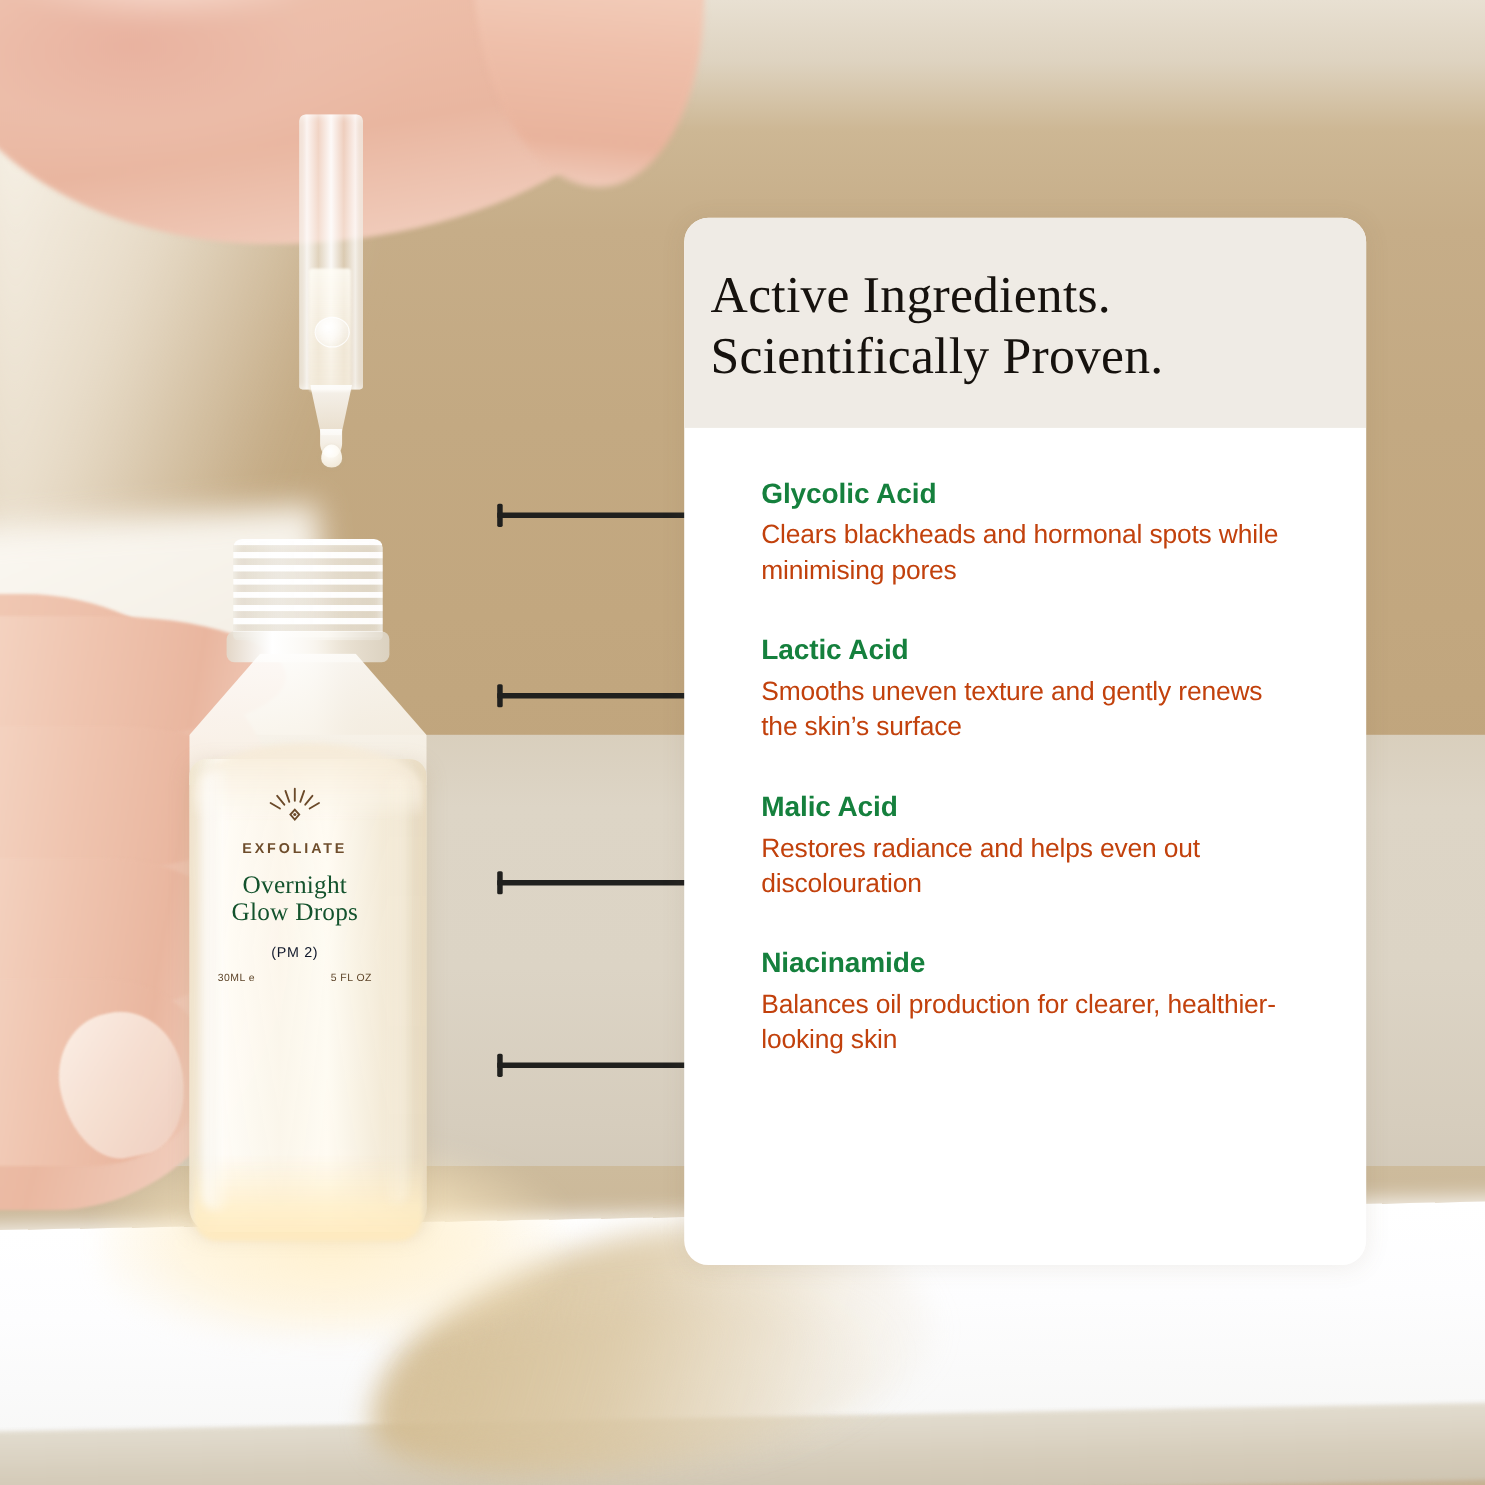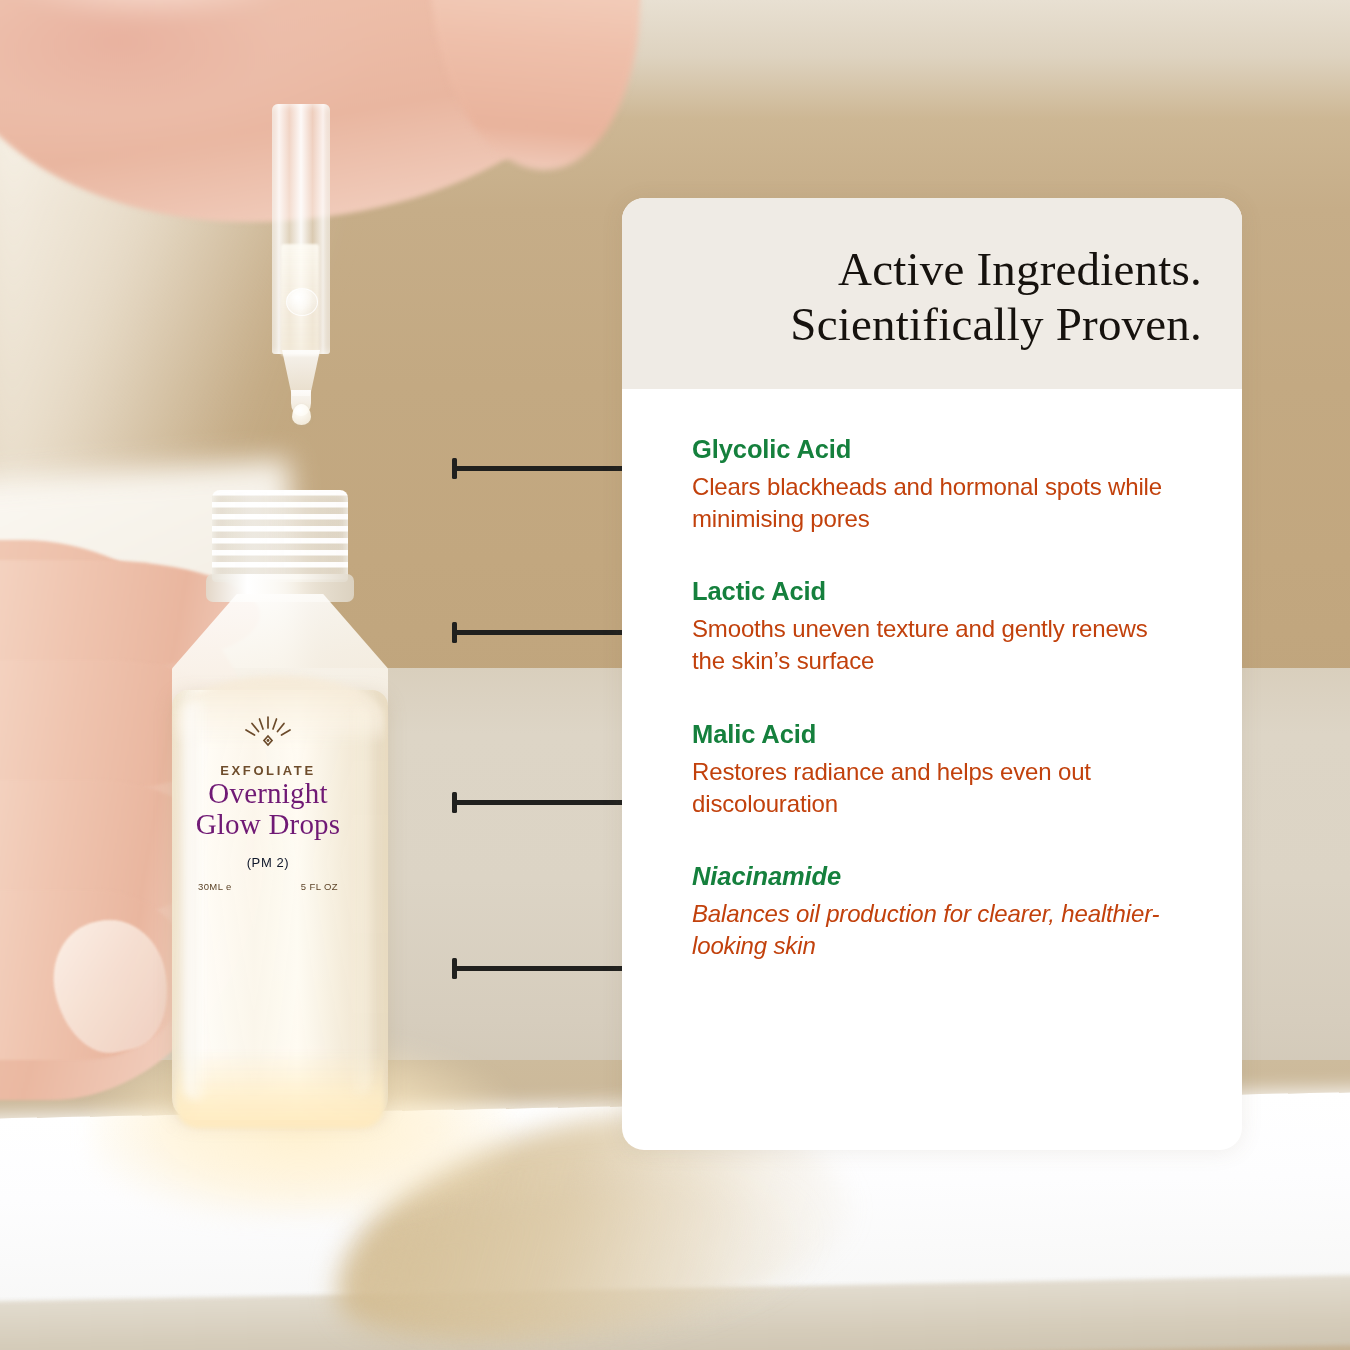--- a/index.html
+++ b/index.html
@@ -300,24 +300,24 @@
   .lbl-burst { margin: 0 auto 14px; display: block; }
   .lbl-exfoliate {
     font-family: "Liberation Sans", sans-serif;
     font-size: 13px;
     font-weight: 700;
     letter-spacing: 2.6px;
     color: #6e4d2c;
   }
   .lbl-name {
     font-family: "Liberation Serif", serif;
-    font-size: 29px;
+    font-size: 23px;
     line-height: 1.06;
-    color: #701a75;
-    margin-top: 0;
+    color: #14532d;
+    margin-top: 15px;
     letter-spacing: 0.2px;
   }
   .lbl-brand {
     font-family: "Liberation Serif", serif;
     font-size: 62px;
     line-height: 0.92;
     font-weight: 400;
     color: #2f2a24;
     margin-top: 16px;
     letter-spacing: 2px;
@@ -345,39 +345,39 @@
     position: absolute;
     left: 622px; top: 198px;
     width: 620px; height: 952px;
     background: #ffffff;
     border-radius: 22px;
     overflow: hidden;
     box-shadow: 0 2px 22px rgba(120,100,70,0.10);
   }
   .card-header {
     background: #efebe5;
-    padding: 44px 40px 36px;
-    text-align: right;
+    padding: 44px 24px 36px;
+    text-align: left;
   }
   .card-title {
     font-family: "Liberation Serif", serif;
     font-size: 47px;
     line-height: 1.18;
     color: #16120e;
     margin: 0;
     font-weight: 400;
     letter-spacing: 0.2px;
   }
   .card-body {
     padding: 46px 46px 0 70px;
   }
   .ing {
     margin-bottom: 42px;
   }
-  .ing:last-child { margin-bottom: 0; font-style: italic; }
+  .ing:last-child { margin-bottom: 0; }
   .ing-name {
     font-family: "Liberation Sans", sans-serif;
     font-size: 25.5px;
     font-weight: 700;
     color: #15803d;
     margin: 0 0 7px;
     letter-spacing: -0.1px;
   }
   .ing-desc {
     font-family: "Liberation Sans", sans-serif;

